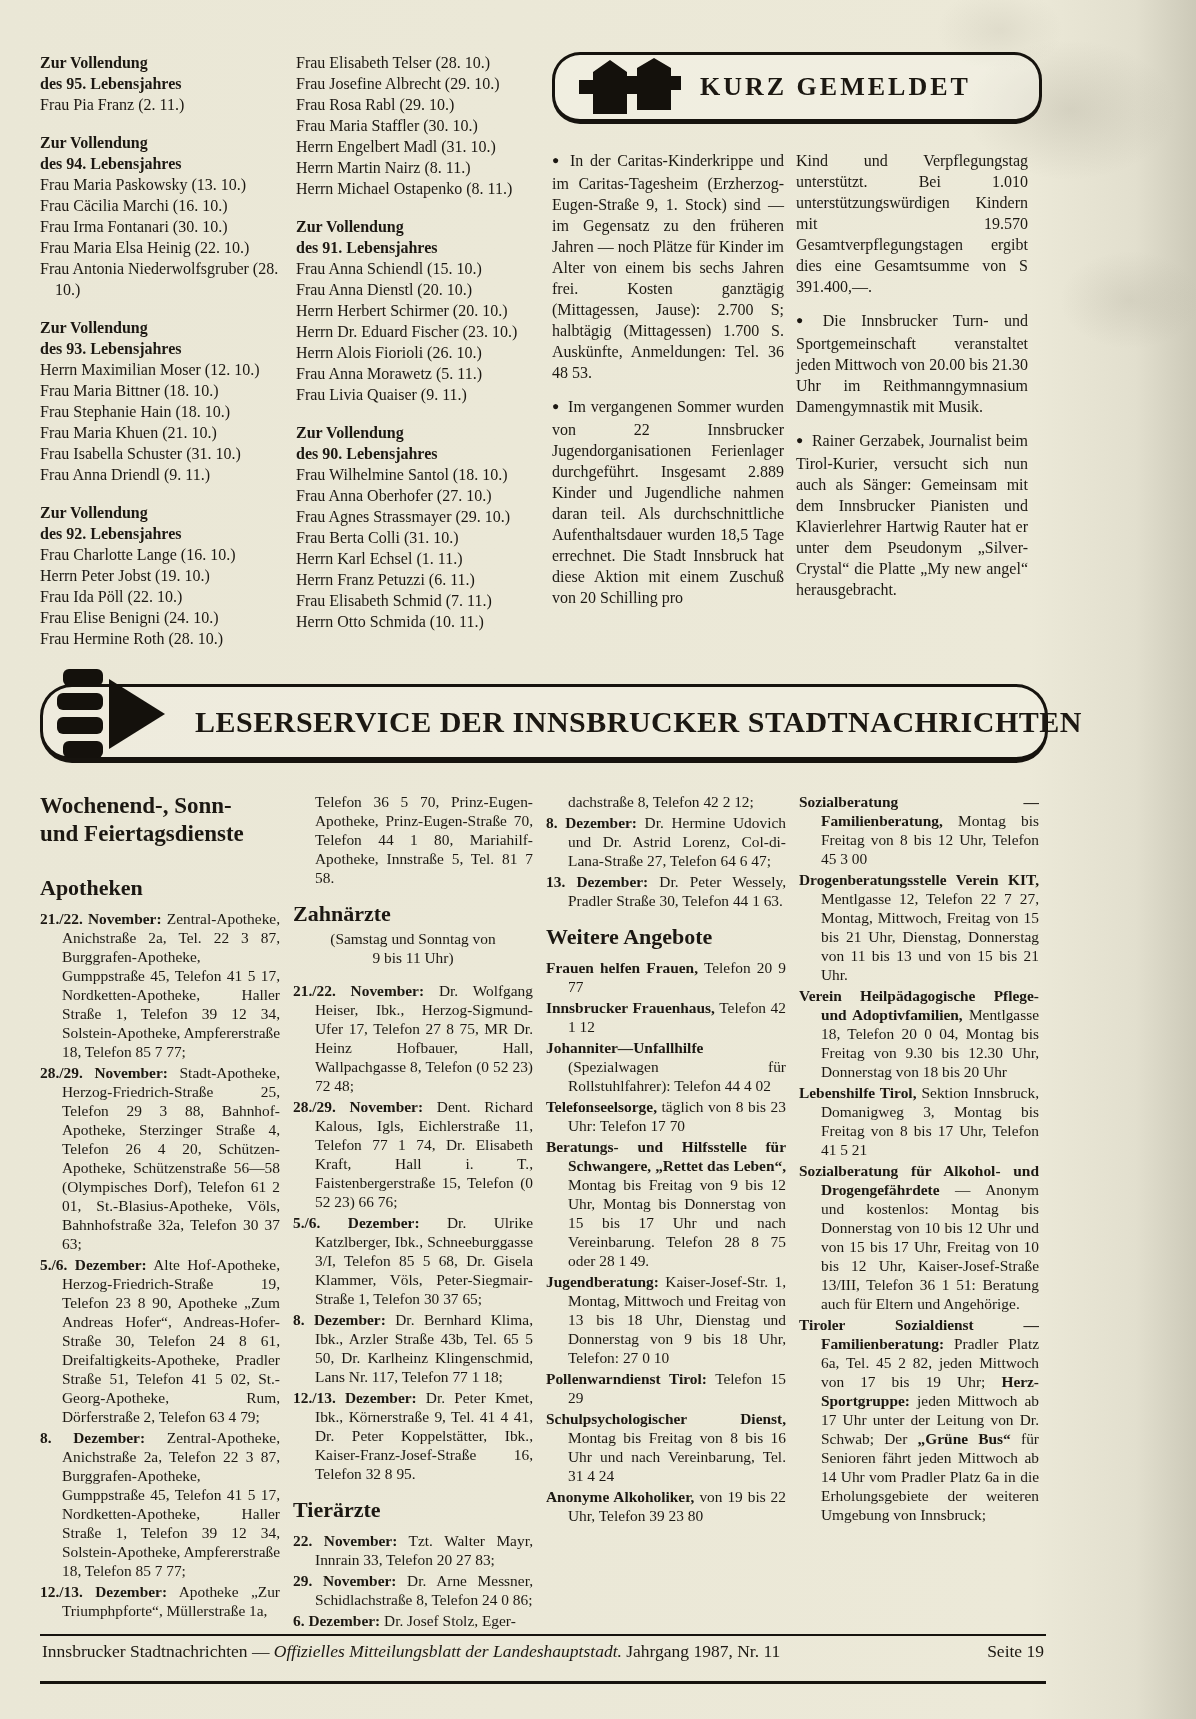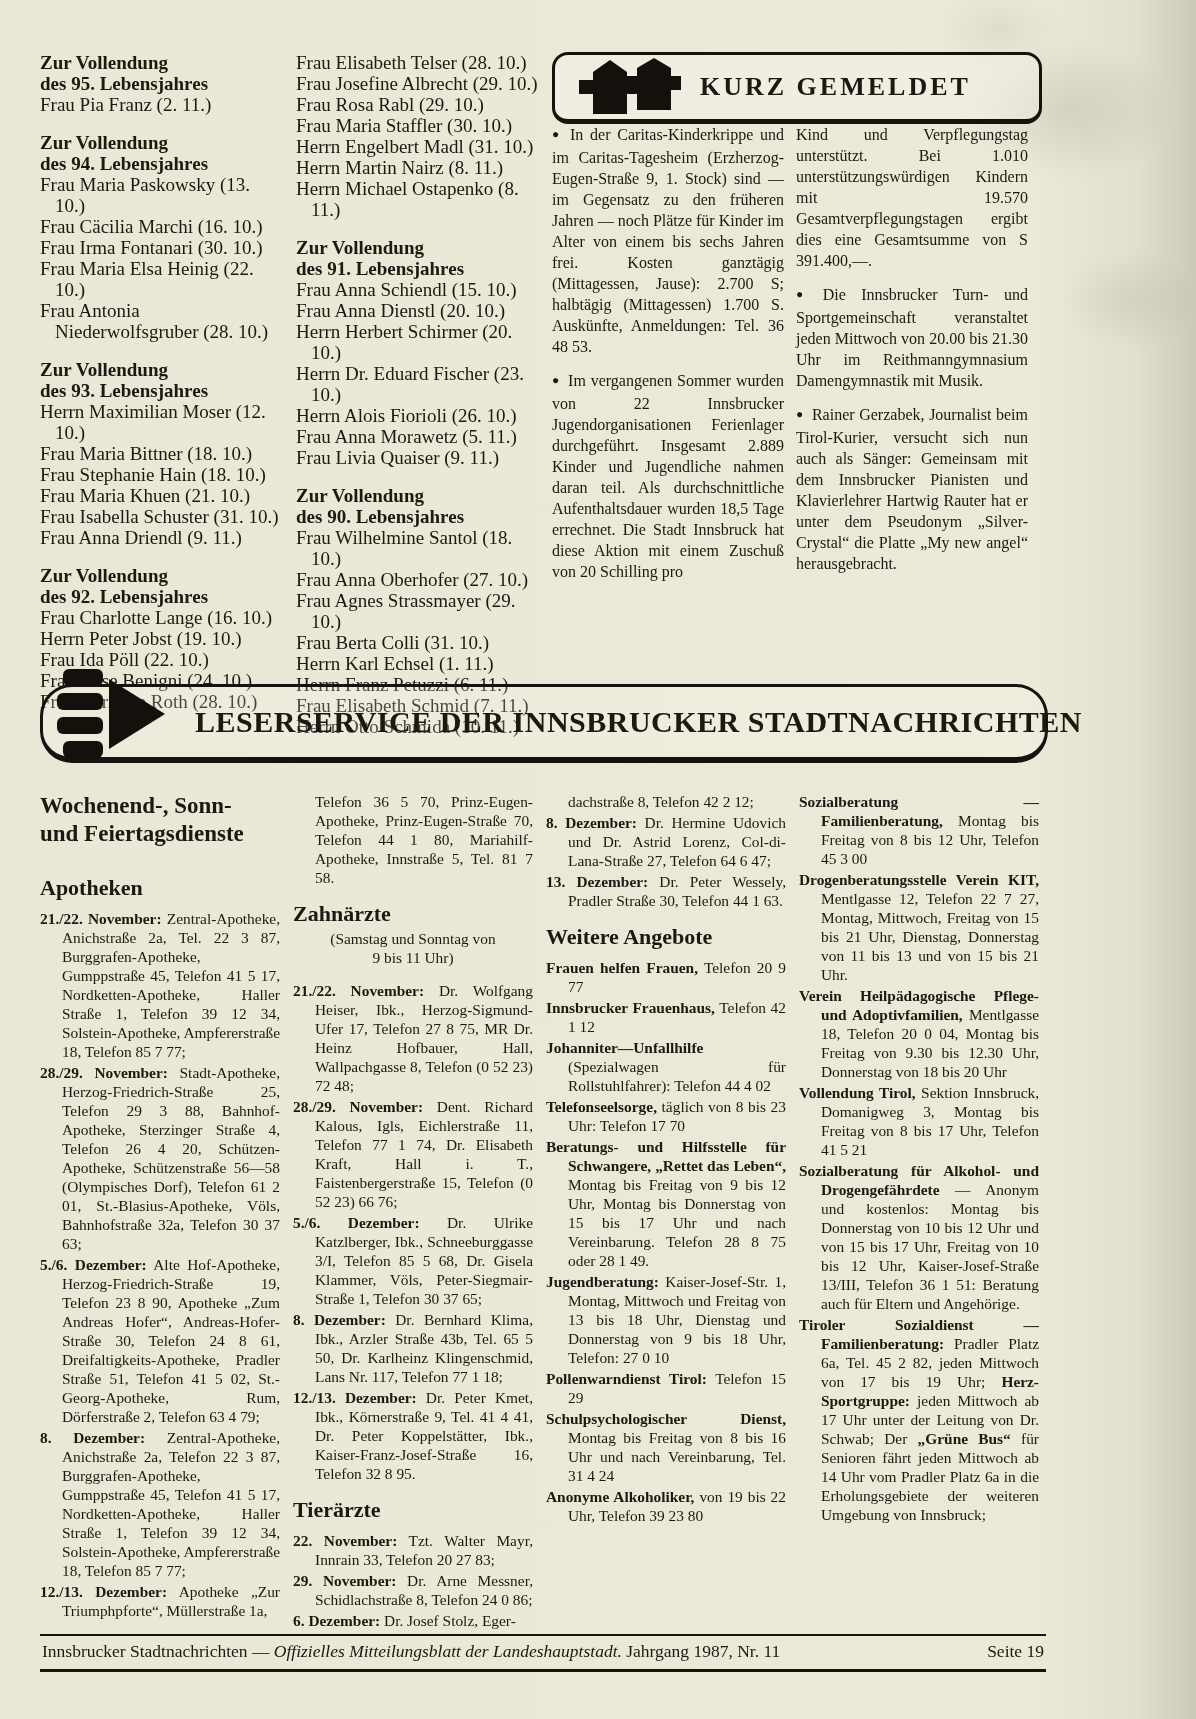--- a/index.html
+++ b/index.html
@@ -6,27 +6,27 @@
   body{width:1196px;height:1719px;overflow:hidden;background:#d8d5c4}
   .page{position:relative;width:1196px;height:1719px;color:#1c1812;
     font-family:"Liberation Serif","DejaVu Serif",serif;
     background:
       radial-gradient(150px 100px at 1070px 110px, rgba(110,105,90,.16), transparent 70%),
       radial-gradient(100px 70px at 1130px 300px, rgba(110,105,90,.12), transparent 70%),
       radial-gradient(90px 60px at 1000px 30px, rgba(110,105,90,.10), transparent 70%),
       linear-gradient(90deg,#eae7d6 0%,#ece9d8 86%,#e2dfce 95%,#ccc9b8 100%);}
   
   .top{position:absolute;left:40px;top:52px;width:1002px;display:flex;gap:12px}
-  .tcol{flex:0 0 244px;width:244px;font-size:19px;line-height:21px}
+  .tcol{flex:0 0 244px;width:244px;font-size:16px;line-height:21px}
   .bsec{margin-bottom:17px}
   .btitle{font-weight:700}
   .bentry{padding-left:15px;text-indent:-15px}
   .kgarea{flex:1;min-width:0}
-  .kgbox{height:64px;border:3px solid #16130e;border-bottom-width:5px;border-radius:16px;
-         position:relative;display:flex;align-items:center;background:rgba(255,255,252,.25)}
+  .kgbox{height:64px;border:3px solid #16130e;border-bottom-width:5px;border-radius:28px;
+         position:relative;display:flex;align-items:center;margin-bottom:26px;background:rgba(255,255,252,.25)}
   .kglogo{position:absolute;left:16px;top:3px}
   .kgtitle{font-weight:700;font-size:26px;letter-spacing:3px;margin-left:145px;white-space:nowrap}
   .kgcols{display:flex;gap:12px}
   .kcol{flex:0 0 232px;width:232px;font-size:16px;line-height:21px;text-align:justify}
   .kpara{margin-bottom:13px}
   .kbullet{font-size:12px;margin-right:8px;position:relative;top:-2px}
   
   .lsband{position:absolute;left:40px;top:684px;width:1002px;height:70px;
           border:3px solid #16130e;border-bottom-width:6px;border-radius:32px;
           display:flex;align-items:center;background:rgba(255,255,252,.2)}
@@ -37,21 +37,21 @@
   .scol{flex:0 0 240px;width:240px;font-size:15.4px;line-height:19px;text-align:justify}
   .bigheading{font-size:23px;line-height:28px;font-weight:700;margin-bottom:30px;text-align:left}
   .sheading{font-size:22px;font-weight:700;margin:17px 0 12px;text-align:left}
   .snote{margin:-6px 0 14px;text-align:center}
   .sentry{padding-left:22px;text-indent:-22px;margin-bottom:2px}
   .scont{padding-left:22px;margin-bottom:2px}
   .b{font-weight:700}
   
   .footer{position:absolute;left:40px;top:1634px;width:1002px;
           border-top:2px solid #16130e;border-bottom:3px solid #16130e;
-          padding:5px 2px 7px;display:flex;justify-content:space-between;font-size:17.5px}
+          padding:5px 2px 19px;display:flex;justify-content:space-between;font-size:17.5px}
   .it{font-style:italic}
 </style>
 </head>
 <body>
 
 <div class="page">
 
   <section class="top">
     <div class="tcol" id="bcol1">
         <div class="bsec">
@@ -213,21 +213,21 @@
         <div class="sentry"><span class="b">Beratungs- und Hilfsstelle für Schwangere, „Rettet das Leben“,</span><span> Montag bis Freitag von 9 bis 12 Uhr, Montag bis Donnerstag von 15 bis 17 Uhr und nach Vereinbarung. Telefon 28 8 75 oder 28 1 49.</span></div>
         <div class="sentry"><span class="b">Jugendberatung:</span><span> Kaiser-Josef-Str. 1, Montag, Mittwoch und Freitag von 13 bis 18 Uhr, Dienstag und Donnerstag von 9 bis 18 Uhr, Telefon: 27 0 10</span></div>
         <div class="sentry"><span class="b">Pollenwarndienst Tirol:</span><span> Telefon 15 29</span></div>
         <div class="sentry"><span class="b">Schulpsychologischer Dienst,</span><span> Montag bis Freitag von 8 bis 16 Uhr und nach Vereinbarung, Tel. 31 4 24</span></div>
         <div class="sentry"><span class="b">Anonyme Alkoholiker,</span><span> von 19 bis 22 Uhr, Telefon 39 23 80</span></div>
       </div>
     <div class="scol" id="scol4">
         <div class="sentry"><span class="b">Sozialberatung — Familienberatung,</span><span> Montag bis Freitag von 8 bis 12 Uhr, Telefon 45 3 00</span></div>
         <div class="sentry"><span class="b">Drogenberatungsstelle Verein KIT,</span><span> Mentlgasse 12, Telefon 22 7 27, Montag, Mittwoch, Freitag von 15 bis 21 Uhr, Dienstag, Donnerstag von 11 bis 13 und von 15 bis 21 Uhr.</span></div>
         <div class="sentry"><span class="b">Verein Heilpädagogische Pflege- und Adoptivfamilien,</span><span> Mentlgasse 18, Telefon 20 0 04, Montag bis Freitag von 9.30 bis 12.30 Uhr, Donnerstag von 18 bis 20 Uhr</span></div>
-        <div class="sentry"><span class="b">Vollendung Tirol,</span><span> Sektion Innsbruck, Domanigweg 3, Montag bis Freitag von 8 bis 17 Uhr, Telefon 41 5 21</span></div>
+        <div class="sentry"><span class="b">Lebenshilfe Tirol,</span><span> Sektion Innsbruck, Domanigweg 3, Montag bis Freitag von 8 bis 17 Uhr, Telefon 41 5 21</span></div>
         <div class="sentry"><span class="b">Sozialberatung für Alkohol- und Drogengefährdete</span><span> — Anonym und kostenlos: Montag bis Donnerstag von 10 bis 12 Uhr und von 15 bis 17 Uhr, Freitag von 10 bis 12 Uhr, Kaiser-Josef-Straße 13/III, Telefon 36 1 51: Beratung auch für Eltern und Angehörige.</span></div>
         <div class="sentry"><span class="b">Tiroler Sozialdienst — Familienberatung:</span><span> Pradler Platz 6a, Tel. 45 2 82, jeden Mittwoch von 17 bis 19 Uhr; </span><span class="b">Herz-Sportgruppe:</span><span> jeden Mittwoch ab 17 Uhr unter der Leitung von Dr. Schwab; Der </span><span class="b">„Grüne Bus“</span><span> für Senioren fährt jeden Mittwoch ab 14 Uhr vom Pradler Platz 6a in die Erholungsgebiete der weiteren Umgebung von Innsbruck;</span></div>
       </div>
   </section>
 
   <footer class="footer">
     <span>
       <span>Innsbrucker Stadtnachrichten — </span><span class="it">Offizielles Mitteilungsblatt der Landeshauptstadt.</span><span> Jahrgang 1987, Nr. 11</span>
     </span>
     <span>Seite 19</span>

